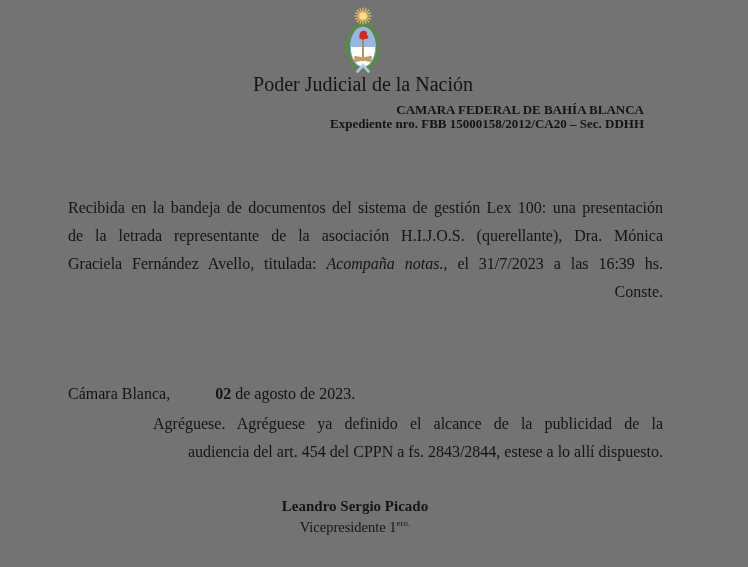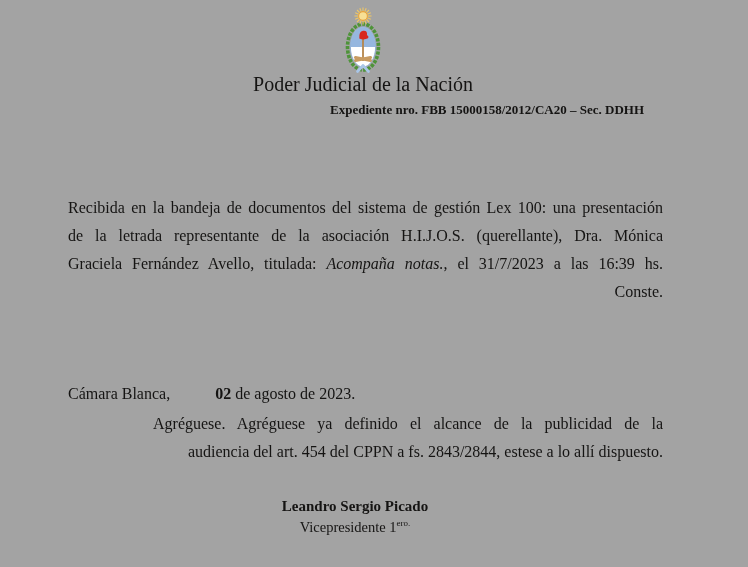--- a/index.html
+++ b/index.html
@@ -1,19 +1,19 @@
 <!DOCTYPE html>
 <html><head>
 <meta charset="utf-8">
 <style>
   html,body{margin:0;padding:0;background:#ffffff;}
   .page{
     position:relative;
     width:748px;height:567px;
-    background:#a3a3a3;
+    background:#737373;
     font-family:"Liberation Serif","DejaVu Serif",serif;
     color:#151413;
     overflow:hidden;
   }
   .crest{position:absolute;left:337px;top:7px;width:52px;height:66px;}
   .title{
     position:absolute;top:73px;left:363px;transform:translateX(-50%);
     font-size:20px;white-space:nowrap;
   }
   .court-block{
@@ -86,20 +86,21 @@
         <line x1="26" y1="9" x2="33.8" y2="12.2"></line>
       <line x1="26" y1="9" x2="22.8" y2="16.8"></line>
         <line x1="26" y1="9" x2="29.2" y2="16.8"></line>
     </g>
     <circle cx="26" cy="9" r="4.4" fill="#F7DF94" stroke="#E8A33D" stroke-width="1.1"></circle>
   </svg>
 
   <div class="title">Poder Judicial de la Nación</div>
 
   <div class="court-block">
+    <div>CAMARA FEDERAL DE BAHÍA BLANCA</div>
     <div>Expediente nro. FBB 15000158/2012/CA20 – Sec. DDHH</div>
   </div>
 
   <div class="receipt">
     <div class="jline">Recibida en la bandeja de documentos del sistema de gestión Lex 100: una presentación</div>
     <div class="jline">de la letrada representante de la asociación H.I.J.O.S. (querellante), Dra. Mónica</div>
     <div class="jline iline"><span>Graciela Fernández Avello, titulada: </span><em>Acompaña notas.</em><span>, el 31/7/2023 a las 16:39 hs.</span></div>
     <div class="lline">Conste.</div>
   </div>
 

